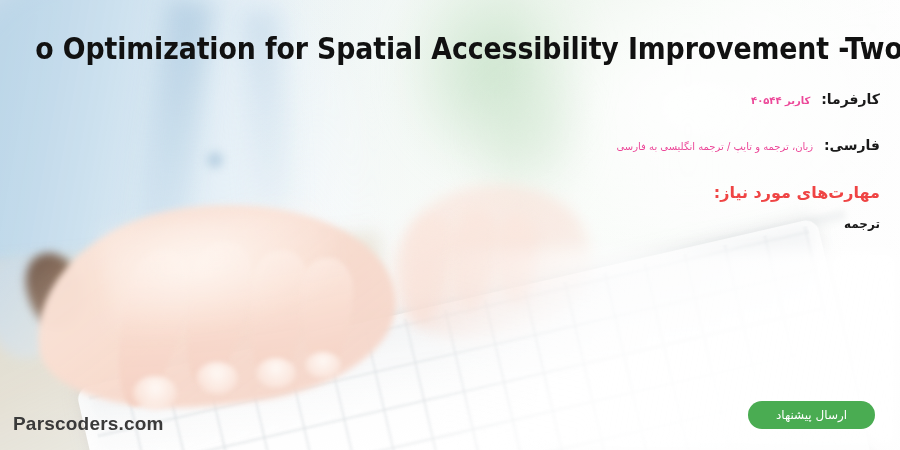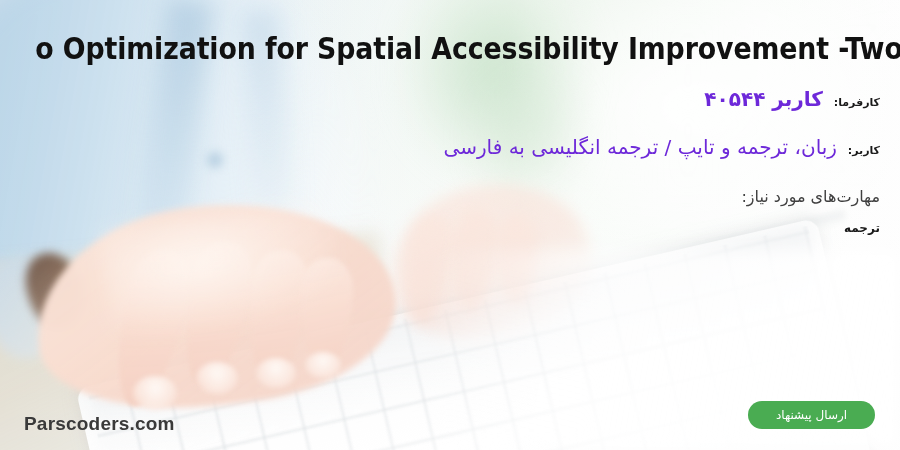--- a/index.html
+++ b/index.html
@@ -351,33 +351,33 @@
     font-size: 15px;
     line-height: 22px;
     white-space: nowrap;
   }
   .row-employer { margin-bottom: 22px; }
   .row-category { margin-bottom: 24px; }
 
   .info-label {
     font-weight: bold;
     color: #1a1a1a;
-    font-size: 11px;
+    font-size: 14px;
   }
   .info-value {
     font-weight: bold;
-    color: #6d28d9;
-    font-size: 20px;
+    color: #ec4899;
+    font-size: 10px;
     padding-right: 6px;
   }
   .row-category .info-value { font-weight: normal; }
 
   .skills-label {
-    font-weight: normal;
-    color: #404040;
+    font-weight: bold;
+    color: #ef4444;
     font-size: 16px;
     line-height: 22px;
   }
   .skills-value {
     font-weight: bold;
     color: #1a1a1a;
     font-size: 12px;
     line-height: 22px;
     margin-top: 9px;
   }
@@ -397,21 +397,21 @@
     font-weight: normal;
     line-height: 28px;
     text-align: center;
     padding: 0;
     cursor: pointer;
     direction: rtl;
   }
 
   .watermark {
     position: absolute;
-    left: 24px;
+    left: 13px;
     top: 413px;
     direction: ltr;
     font-family: "Liberation Sans", sans-serif;
     font-size: 19px;
     font-weight: bold;
     color: #3a3a3a;
     letter-spacing: 0.2px;
     white-space: nowrap;
   }
 </style>
@@ -463,21 +463,21 @@
     <div class="title">o Optimization for Spatial Accessibility Improvement -Two</div>
 
     <div class="info-block">
 
       <div class="info-row row-employer">
         <span class="info-label">کارفرما:</span>
         <span class="info-value">کاربر ۴۰۵۴۴</span>
       </div>
 
       <div class="info-row row-category">
-        <span class="info-label">کاربر:</span>
+        <span class="info-label">فارسی:</span>
         <span class="info-value">زبان، ترجمه و تایپ / ترجمه انگلیسی به فارسی</span>
       </div>
 
       <div>
         <div class="skills-label">مهارت‌های مورد نیاز:</div>
         <div class="skills-value">ترجمه</div>
       </div>
 
     </div>
 

